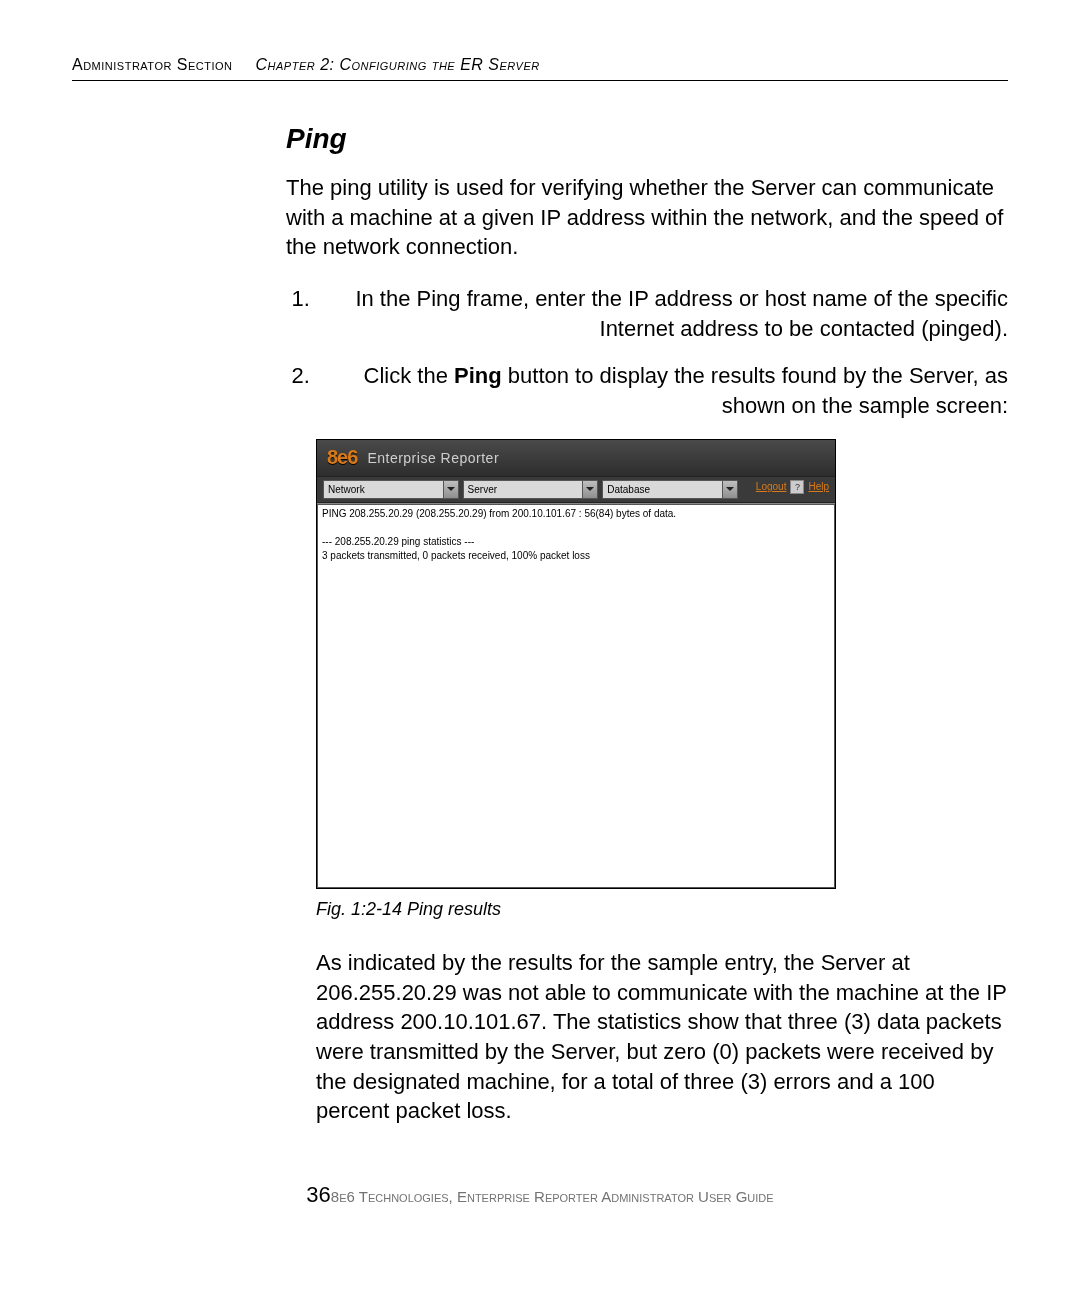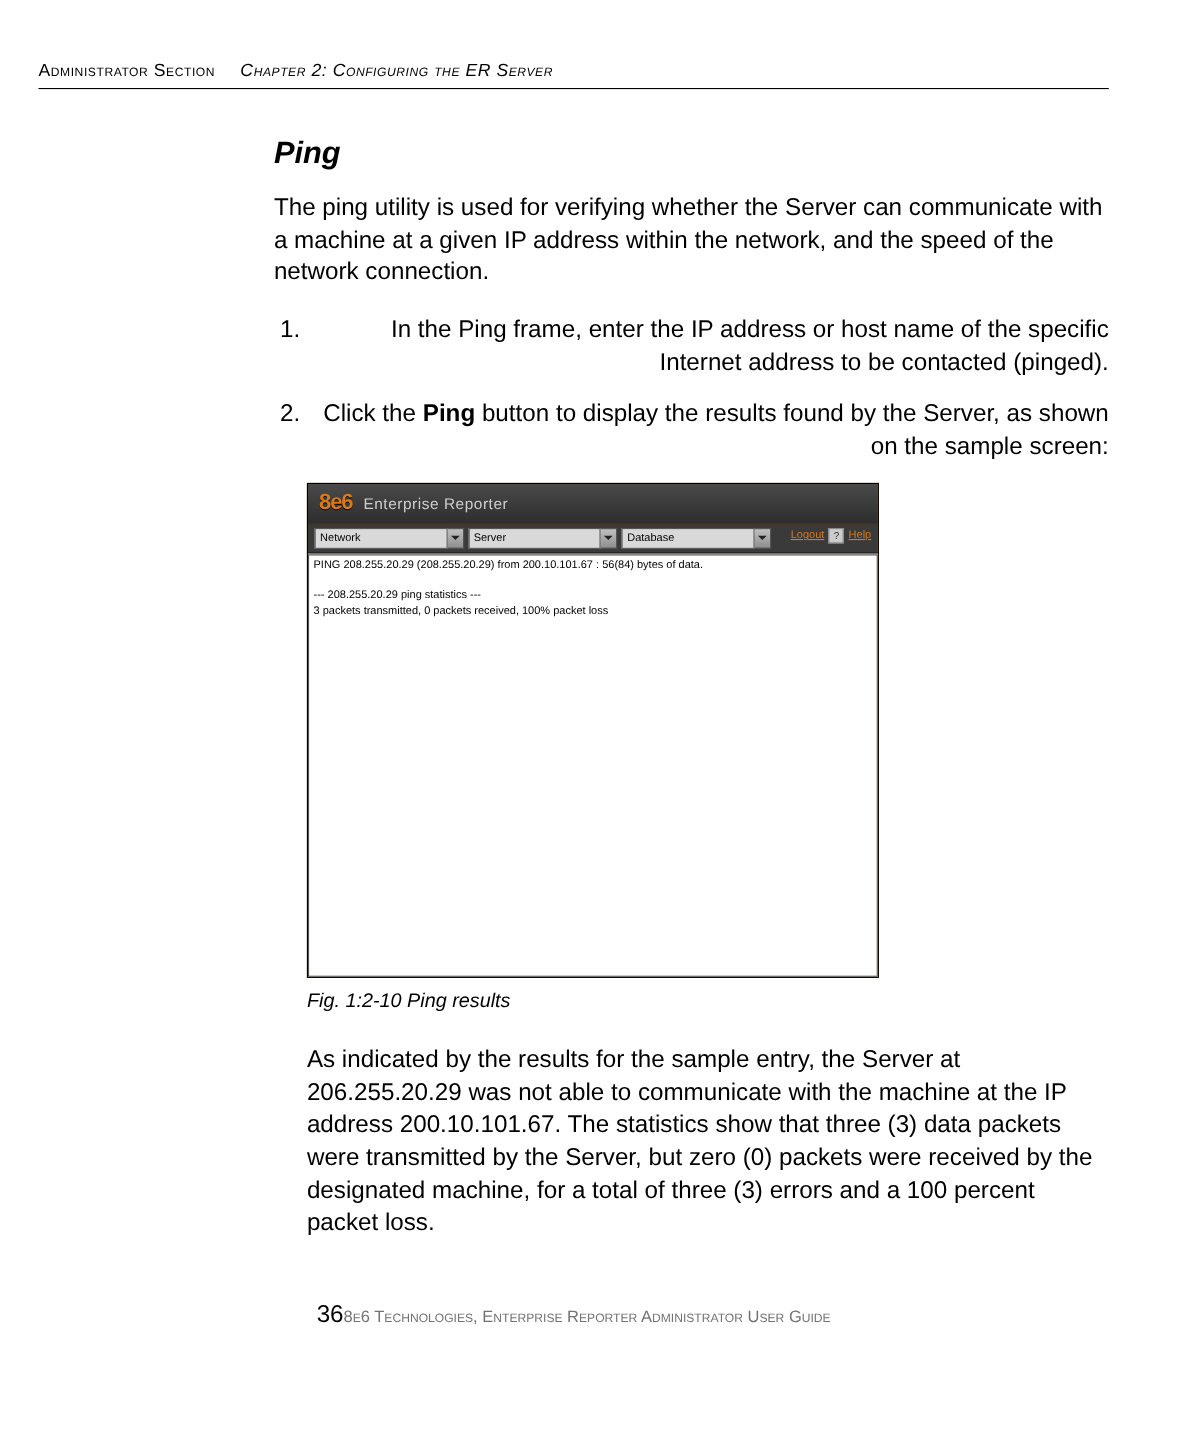--- a/index.html
+++ b/index.html
@@ -4,21 +4,21 @@
 <style>
   body {
     margin: 0;
     padding: 0;
     background: #fff;
     font-family: Arial, Helvetica, sans-serif;
     color: #000;
     width: 1080px;
   }
   .page {
-    padding: 56px 72px 40px 35px;
+    padding: 56px 72px 40px 72px;
     box-sizing: border-box;
   }
   .running-head {
     font-size: 16px;
     letter-spacing: 0.5px;
     padding-bottom: 6px;
     border-bottom: 1px solid #000;
     font-variant: small-caps;
   }
   .running-head .sec-left {
@@ -55,21 +55,21 @@
   }
   .bold {
     font-weight: bold;
   }
   .figure {
     margin: 10px 0 6px 30px;
     width: 520px;
   }
   .app-window {
     border: 1px solid #000;
-    background: #a16207;
+    background: #84cc16;
     font-size: 10px;
     font-family: Verdana, Arial, sans-serif;
     color: #000;
   }
   .app-titlebar {
     background: linear-gradient(#4a4a4a, #2d2d2d);
     height: 36px;
     display: flex;
     align-items: center;
     padding: 0 10px;
@@ -255,21 +255,21 @@
         <div class="app-body">
           <div class="output-box">PING 208.255.20.29 (208.255.20.29) from 200.10.101.67 : 56(84) bytes of data.
 
 --- 208.255.20.29 ping statistics ---
 3 packets transmitted, 0 packets received, 100% packet loss</div>
         </div>
 
       </div>
     </div>
 
-    <div class="fig-caption">Fig. 1:2-10  Ping results</div>
+    <div class="fig-caption">Fig. 1:2-14  Ping results</div>
 
     <p class="para-after">As indicated by the results for the sample entry, the Server at 206.255.20.29 was not able to communicate with the machine at the IP address 200.10.101.67. The statistics show that three (3) data packets were transmitted by the Server, but zero (0) packets were received by the designated machine, for a total of three (3) errors and a 100 percent packet loss.</p>
 
   </div>
 
   <div class="footer">
     <span class="page-num">36</span>
     <span class="guide">8e6 Technologies, Enterprise Reporter Administrator User Guide</span>
   </div>
 

